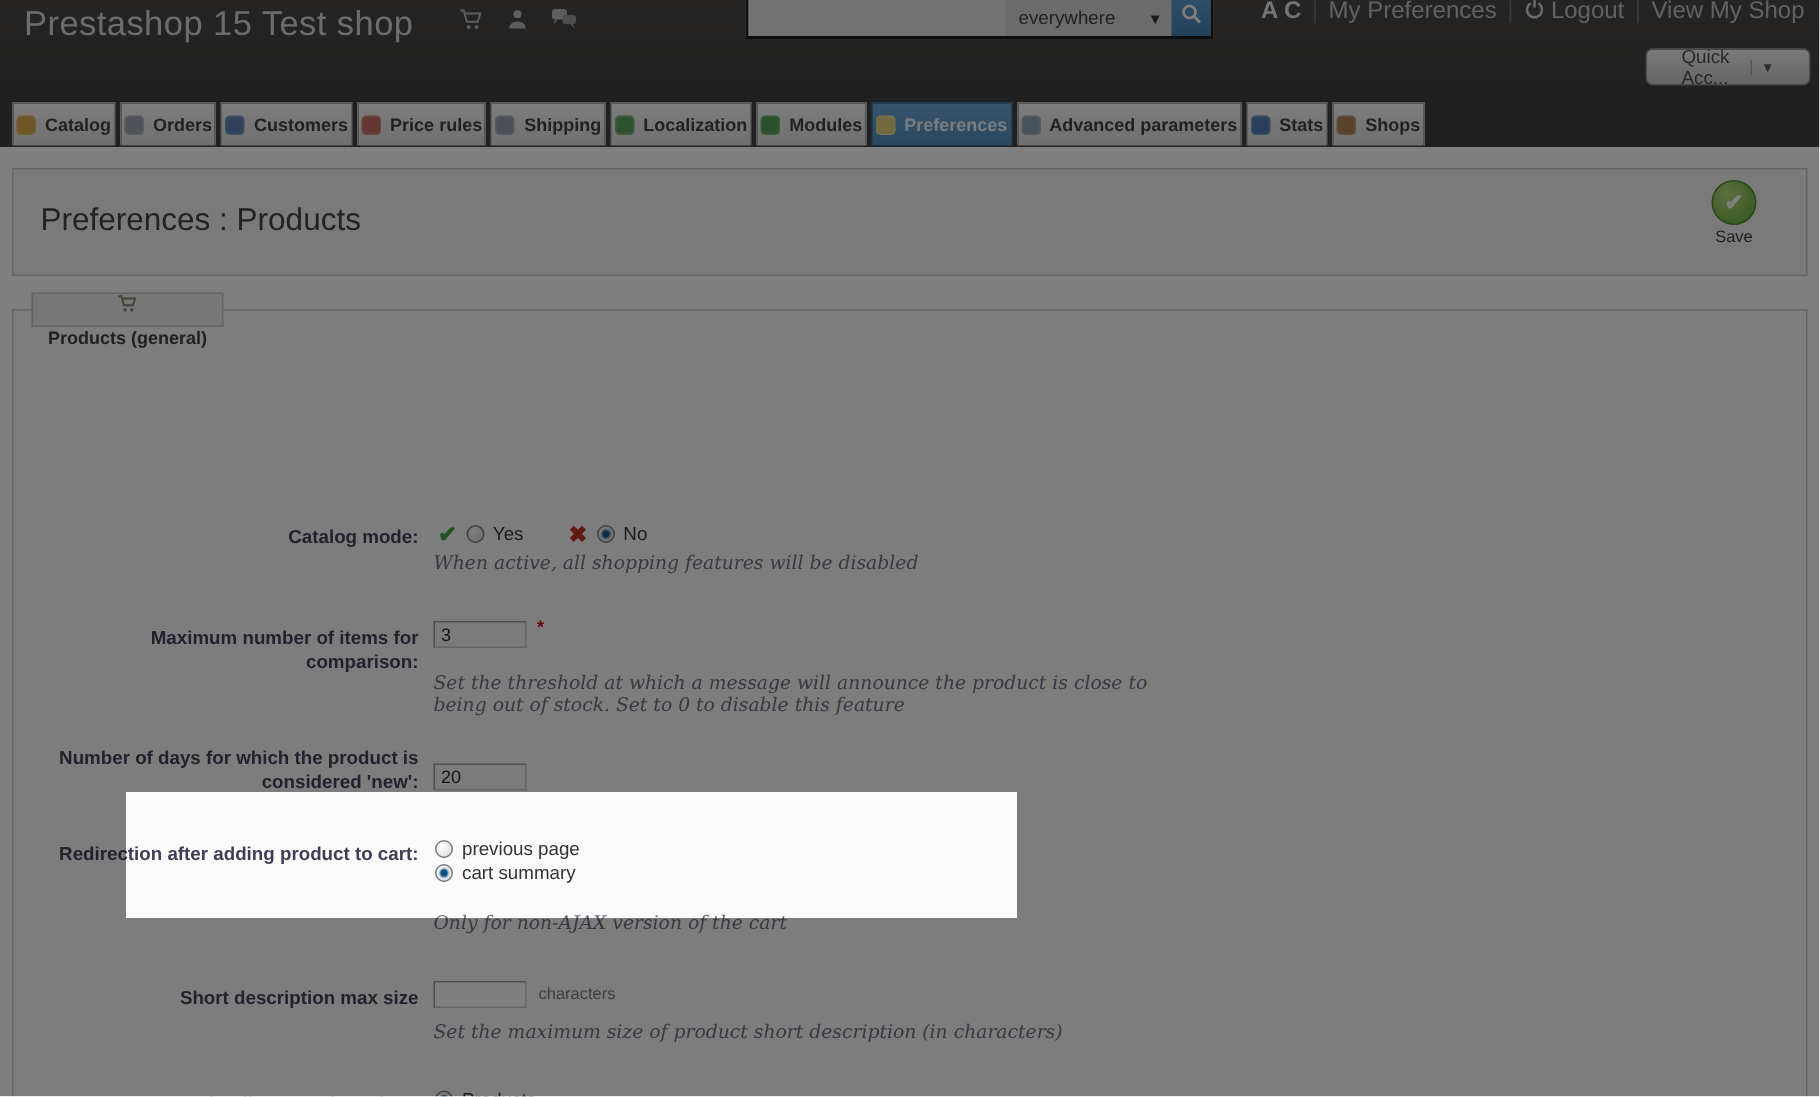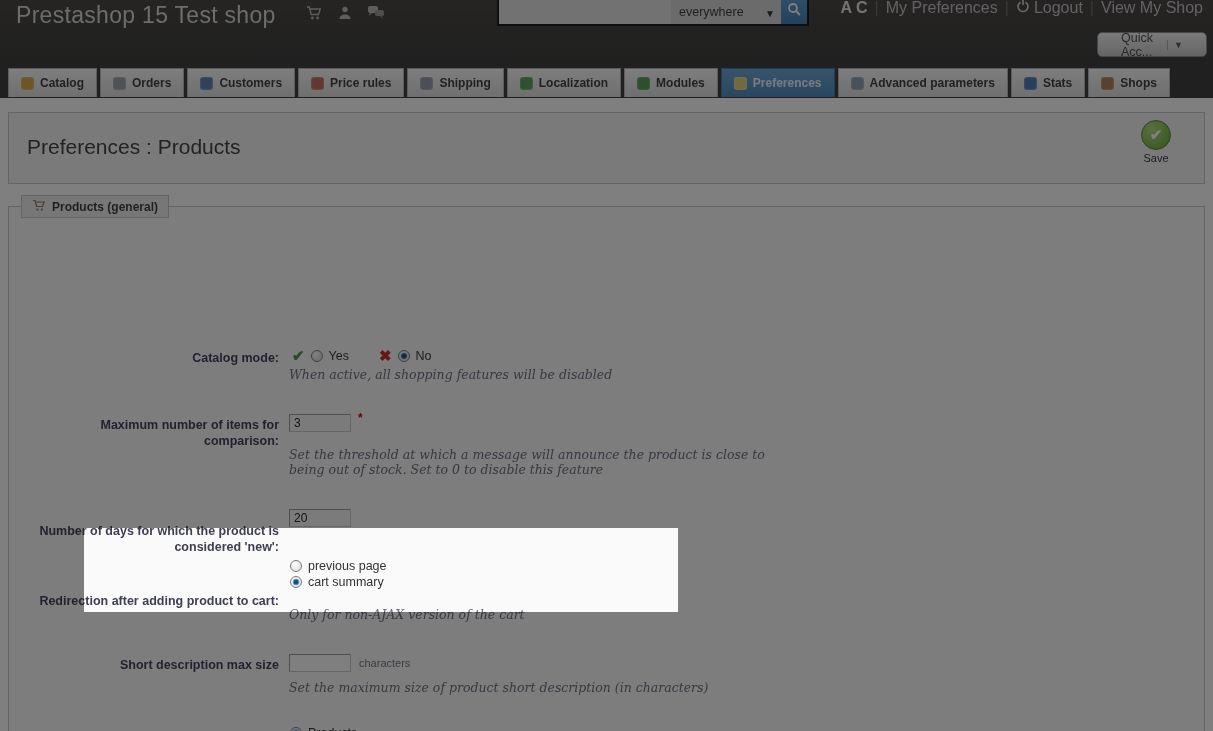--- a/index.html
+++ b/index.html
@@ -30,21 +30,21 @@
   .userlinks .initials { color:#e8e8e8; font-weight:bold; }
   .userlinks a { color:#c2c2c8; text-decoration:none; cursor:pointer; display:flex; align-items:center; gap:4px; }
 
   .quick-access { position:absolute; right:6px; top:32px; width:110px; height:25px; border:1px solid #8a8a8a;
     border-radius:5px; background:linear-gradient(#f4f4f4,#c9c9c9); display:flex; align-items:center;
     justify-content:space-between; padding:0 23px; font-size:12.5px; color:#4a4a4a; cursor:pointer; }
   .quick-access .arr { font-size:9px; color:#555; border-left:1px solid #aaa; padding-left:6px; }
 
   
   .tabs { position:absolute; left:8px; top:68px; display:flex; gap:3px; }
-  .tab { height:29px; display:flex; align-items:center; gap:6px; padding:0 12px;
+  .tab { height:29px; display:flex; align-items:center; gap:6px; padding:0 2px;
     background:linear-gradient(#fbfbfb,#dedede); border:1px solid #b9b9b9; border-bottom:none;
     font-size:12px; font-weight:bold; color:#3b3b3b; cursor:pointer; white-space:nowrap; }
   .tab.active { background:linear-gradient(#6aa5d6,#4c8abc); border-color:#3a78a8; color:#f2f6fa; }
   .chip { width:13px; height:13px; border-radius:3px; display:inline-block; box-shadow:inset 0 0 2px rgba(255,255,255,.6); }
   .c-catalog{background:#dca73f;} .c-orders{background:#9aa0a8;} .c-customers{background:#5b80b2;}
   .c-price{background:#c46a5a;} .c-shipping{background:#959da8;} .c-localization{background:#56a257;}
   .c-modules{background:#4f9f4f;} .c-preferences{background:#e4d27a;} .c-advanced{background:#8fa0ad;}
   .c-admin{background:#d4af37;} .c-stats{background:#4a7ab5;} .c-shops{background:#b08050;}
 
   
@@ -55,21 +55,21 @@
   .page-title { position:absolute; left:18px; top:22px; font-size:21px; color:#3d3d3d; }
   .save-block { position:absolute; right:26px; top:7px; width:44px; text-align:center; cursor:pointer; }
   .save-circle { width:30px; height:30px; margin:0 auto; border-radius:50%; border:1px solid #4e8a2a;
     background:radial-gradient(circle at 35% 30%, #b4dd7c, #5ea82f); color:#fff; font-size:15px;
     font-weight:bold; display:flex; align-items:center; justify-content:center; }
   .save-label { font-size:11px; color:#333; margin-top:2px; }
 
   .fieldset { position:absolute; left:8px; top:108px; width:1197px; height:525px;
     border:1px solid #c6c6c6; border-bottom:none; background:#fafafb; }
   .legend { position:absolute; left:12px; top:-12px; height:23px; padding:0 10px; border:1px solid #c6c6c6;
-    background:#efefef; display:flex; align-items:center; gap:6px; font-size:12px; font-weight:bold; color:#3a3a3a; }
+    background:#efefef; display:flex; align-items:center; gap:6px; font-size:12px; font-weight:bold; color:#3a3a3a;flex-direction:column; }
 
   .flabel { position:absolute; left:30px; width:240px; text-align:right; font-size:12.5px; font-weight:bold;
     color:#3e3e54; line-height:16px; }
   .fhelp { position:absolute; left:280px; font-family:"DejaVu Serif", serif; font-style:italic;
     font-size:12.5px; color:#6c6c7c; line-height:14.5px; }
   .ctl { position:absolute; display:flex; align-items:center; gap:6px; font-size:12.5px; color:#333; }
 
   .radio { width:12px; height:12px; border-radius:50%; border:1px solid #7c7c7c;
     background:radial-gradient(circle at 35% 30%, #fff, #d8d8d8); display:inline-block; position:relative; flex:0 0 auto; }
   .radio.checked::after { content:""; position:absolute; left:3px; top:3px; width:4px; height:4px;
@@ -240,24 +240,24 @@
         <span class="radio checked"></span>
         <span>No</span>
       </div>
       <div class="fhelp" style="top:161px;">When active, all shopping features will be disabled</div>
 
       <div class="flabel" style="top:210px;">Maximum number of items for comparison:</div>
       <input class="tinput" style="left: 280px; top: 207px;" value="3">
       <span class="req" style="position:absolute; left:349px; top:204px;">*</span>
       <div class="fhelp" style="top:241px; width:490px;">Set the threshold at which a message will announce the product is close to being out of stock. Set to 0 to disable this feature</div>
 
-      <div class="flabel" style="top:316px;">Number of days for which the product is considered 'new':</div>
+      <div class="flabel" style="top:290px;">Number of days for which the product is considered 'new':</div>
       <input class="tinput" style="left: 280px; top: 302px;" value="20">
 
-      <div class="flabel" style="top:354px;margin-top:32px;">Redirection after adding product to cart:</div>
+      <div class="flabel" style="top:354px;">Redirection after adding product to cart:</div>
       <div class="ctl" style="left:281px; top:352px;">
         <span class="radio"></span>
         <span>previous page</span>
       </div>
       <div class="ctl" style="left:281px; top:368px;">
         <span class="radio checked"></span>
         <span>cart summary</span>
       </div>
       <div class="fhelp" style="top:401px;">Only for non-AJAX version of the cart</div>
 

